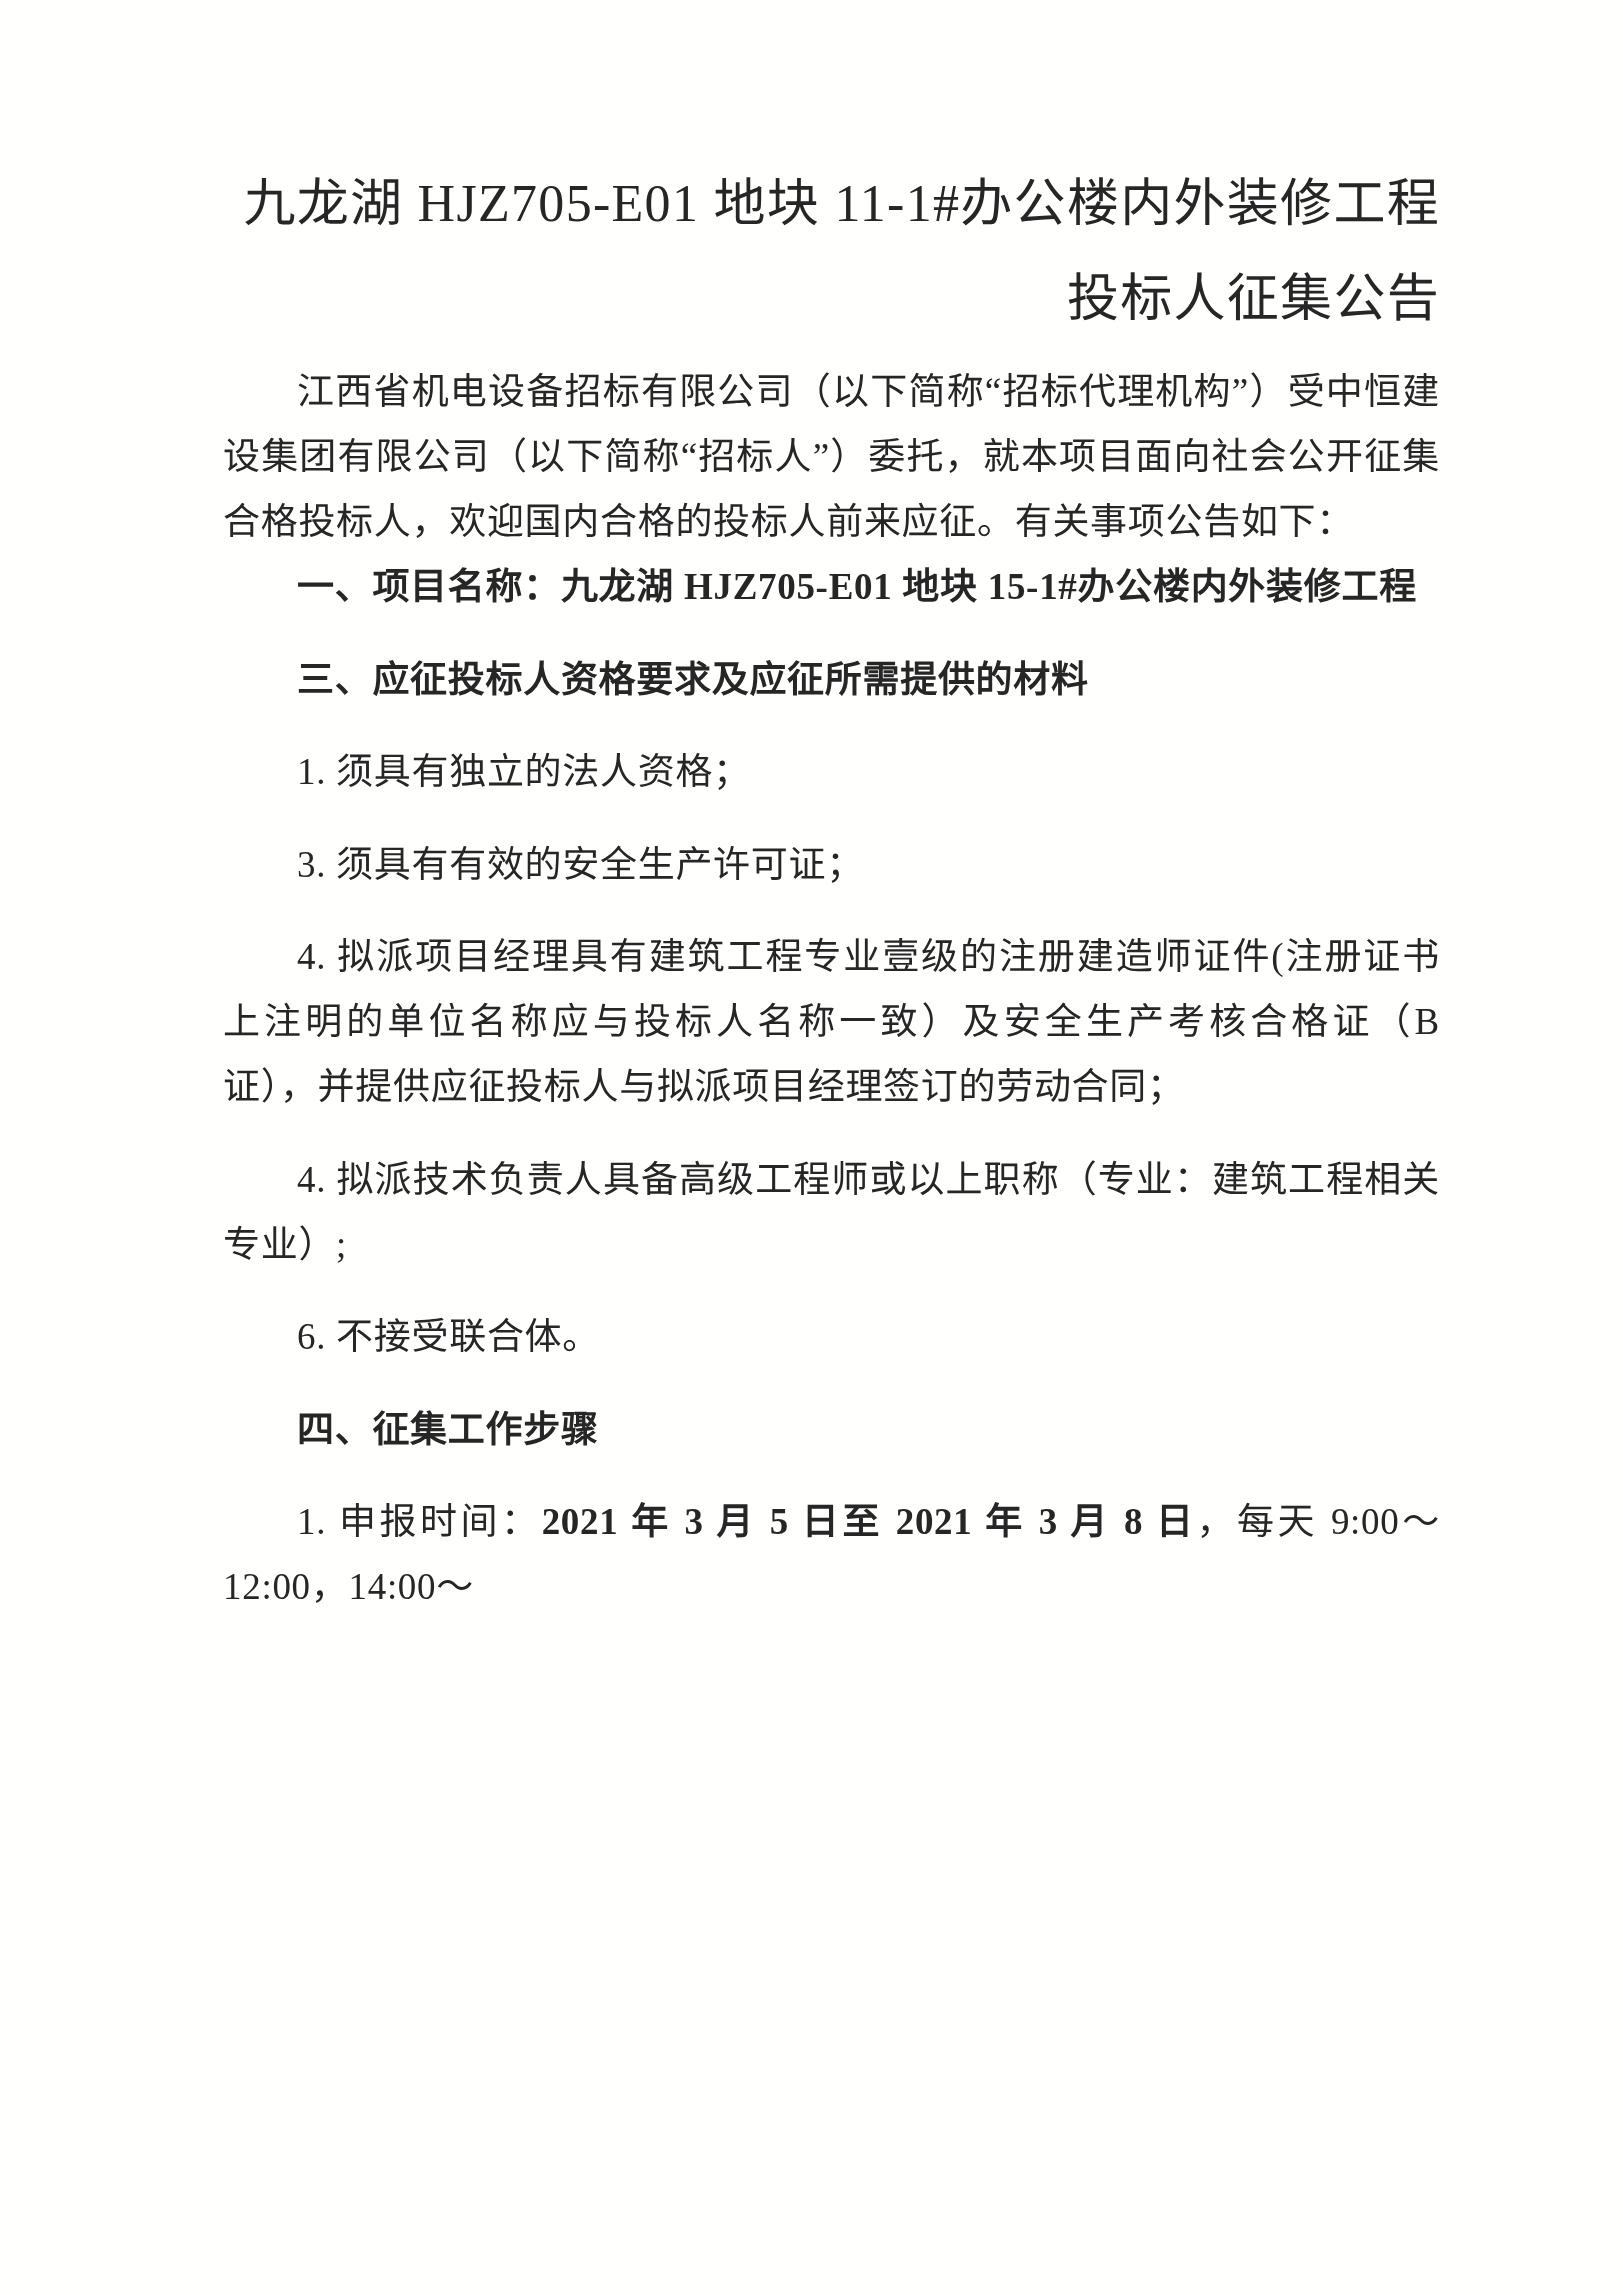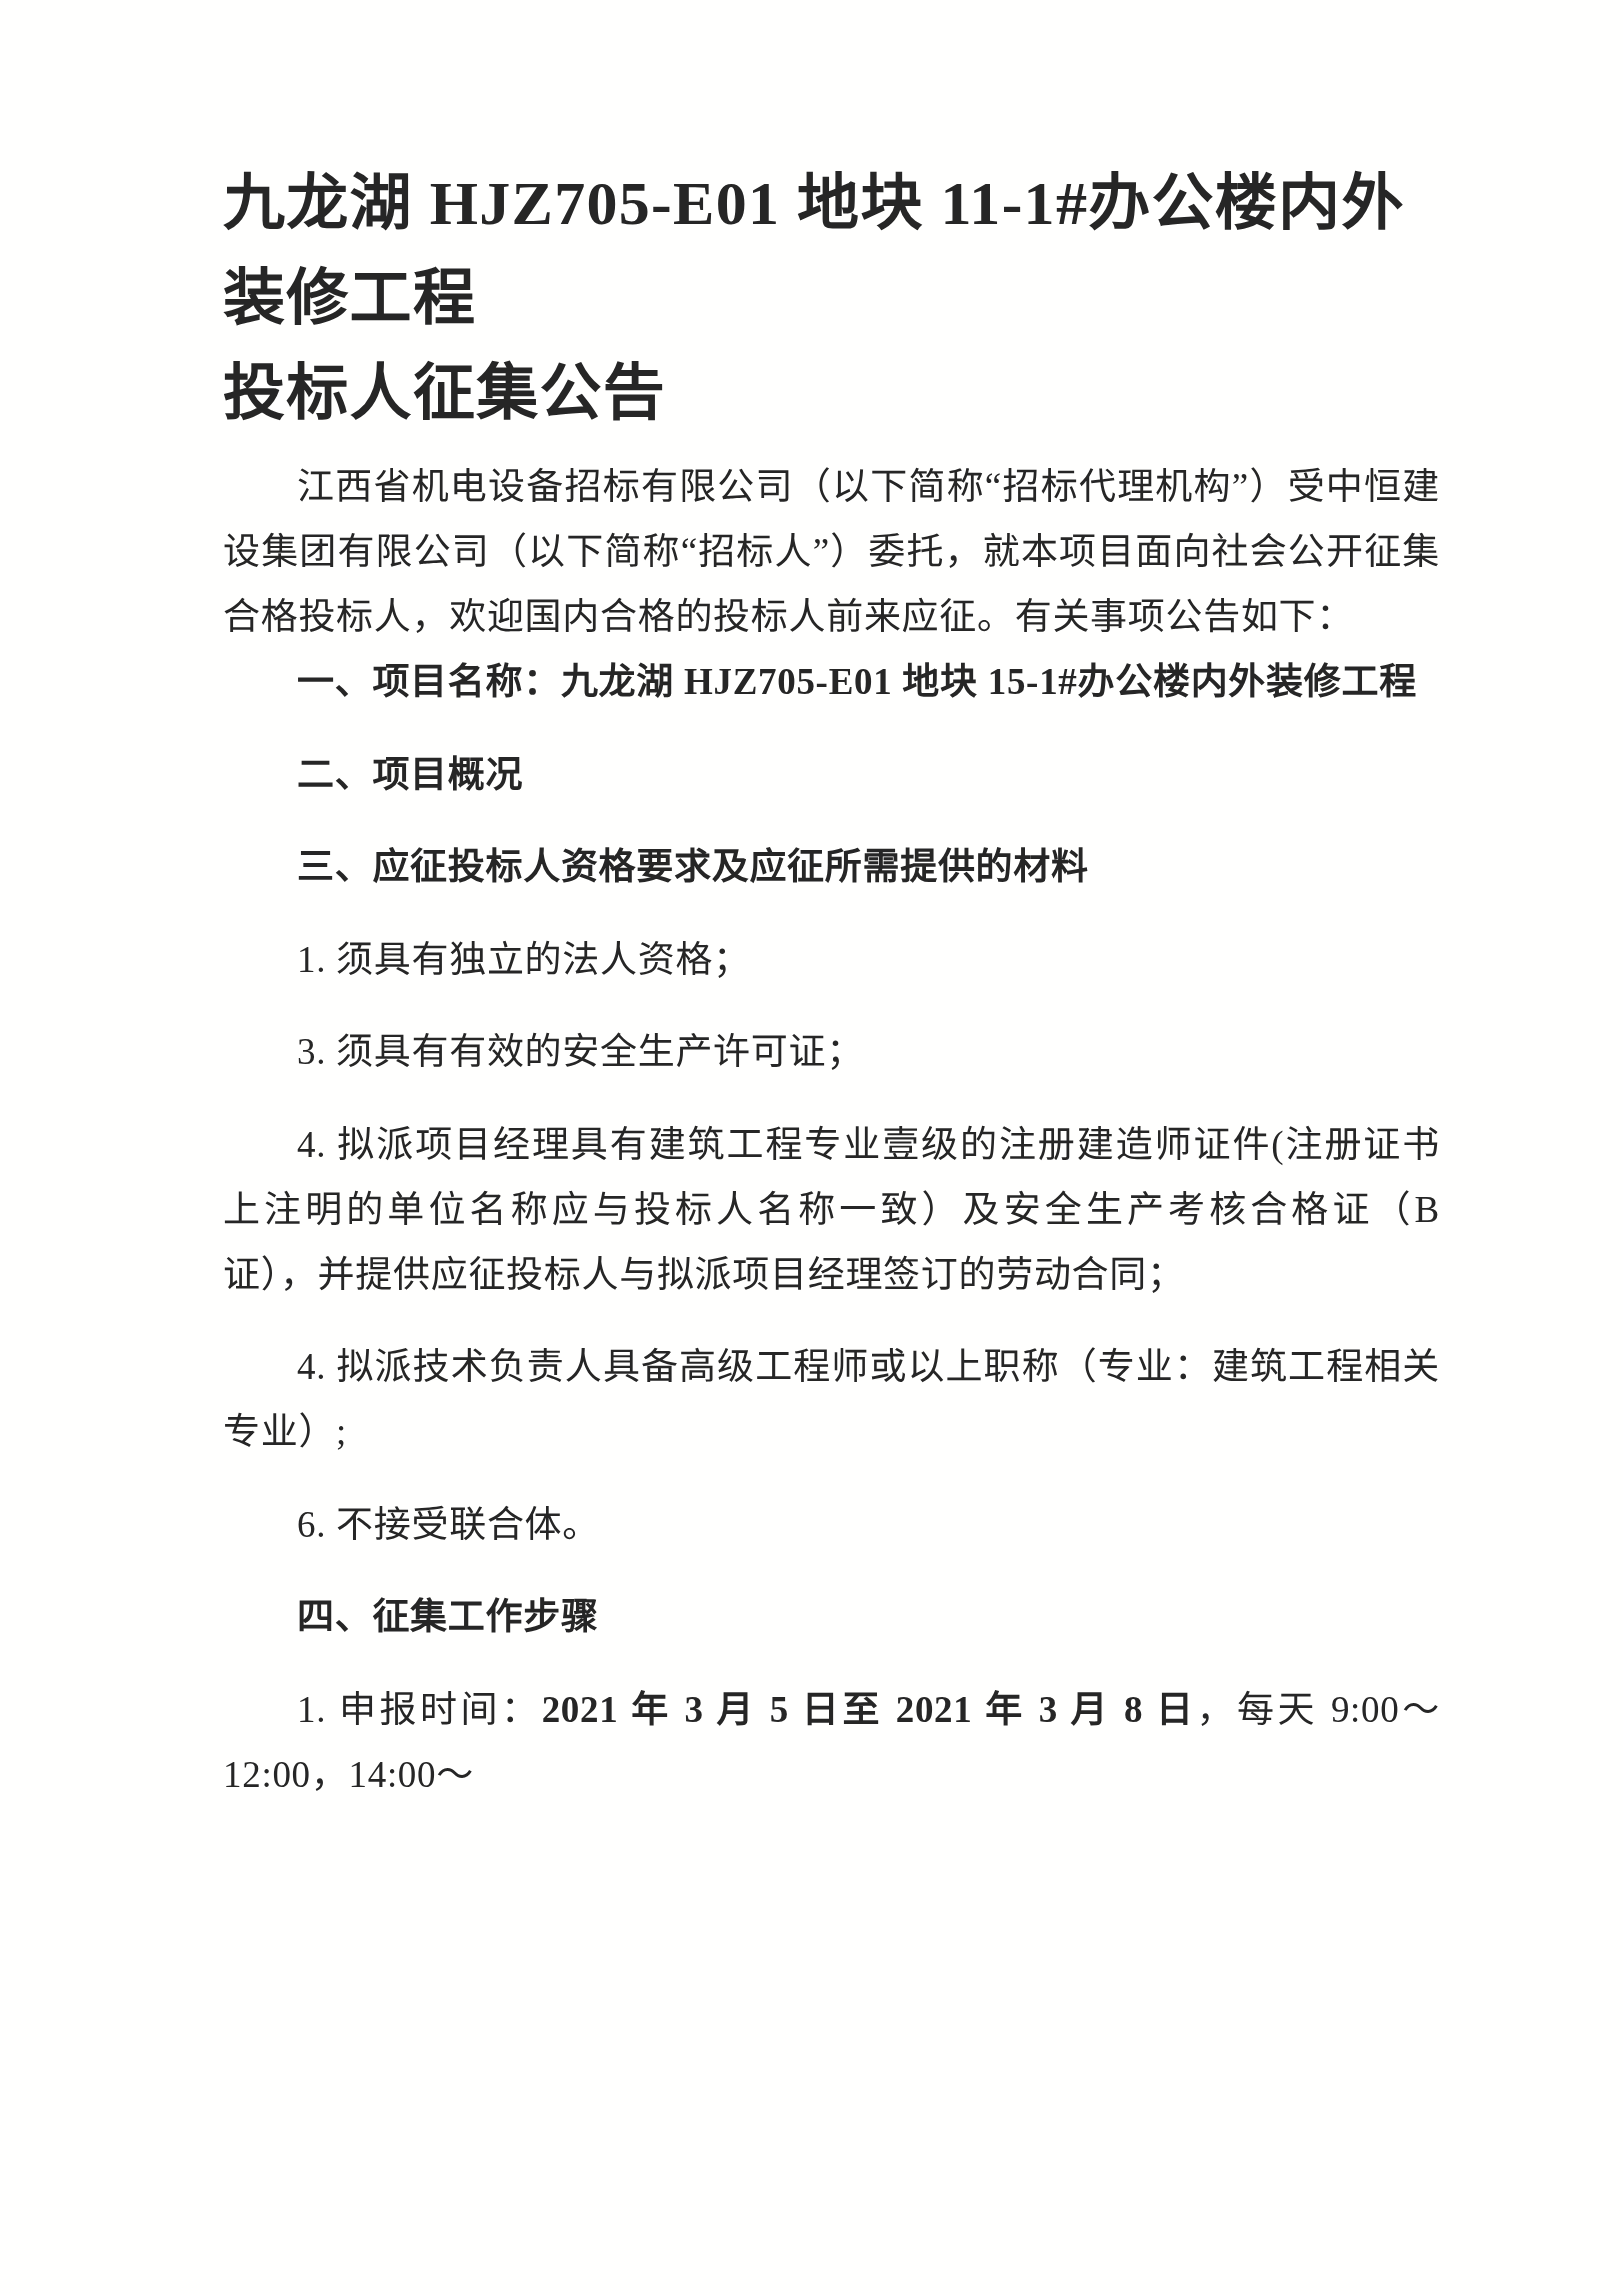--- a/index.html
+++ b/index.html
@@ -12,23 +12,23 @@
     width: 1623px;
     height: 2295px;
     background: #fffffe;
     box-sizing: border-box;
     padding: 156px 183px 0 223px;
     font-family: "Liberation Serif", "DejaVu Serif", serif;
     color: #262626;
     overflow: hidden;
   }
   .doc-title {
-    font-size: 62px;
-    font-weight: bold;
-    text-align: left;
+    font-size: 52px;
+    font-weight: normal;
+    text-align: right;
     line-height: 95px;
     margin: 0 0 13px 0;
     letter-spacing: 1.3px;
   }
   .title-line { display: block; }
   p.body {
     font-size: 37px;
     line-height: 65px;
     margin: 0 0 27.5px 0;
     text-align: justify;
@@ -46,21 +46,20 @@
 
   <h1 class="doc-title">
     <span class="title-line">九龙湖 HJZ705-E01 地块 11-1#办公楼内外装修工程</span>
     <span class="title-line">投标人征集公告</span>
   </h1>
 
   <p class="body indent intro">江西省机电设备招标有限公司（以下简称“招标代理机构”）受中恒建设集团有限公司（以下简称“招标人”）委托，就本项目面向社会公开征集合格投标人，欢迎国内合格的投标人前来应征。有关事项公告如下：</p>
 
   <p class="body heading">一、项目名称：九龙湖 HJZ705-E01 地块 15-1#办公楼内外装修工程</p>
 
-  <p class="body heading">二、项目概况</p>
 
 
   <p class="body heading">三、应征投标人资格要求及应征所需提供的材料</p>
 
   <p class="body indent">1. 须具有独立的法人资格；</p>
   <p class="body indent">3. 须具有有效的安全生产许可证；</p>
   <p class="body indent">4. 拟派项目经理具有建筑工程专业壹级的注册建造师证件(注册证书上注明的单位名称应与投标人名称一致）及安全生产考核合格证（B 证），并提供应征投标人与拟派项目经理签订的劳动合同；</p>
   <p class="body indent">4. 拟派技术负责人具备高级工程师或以上职称（专业：建筑工程相关专业）;</p>
   <p class="body indent">6. 不接受联合体。</p>
 

